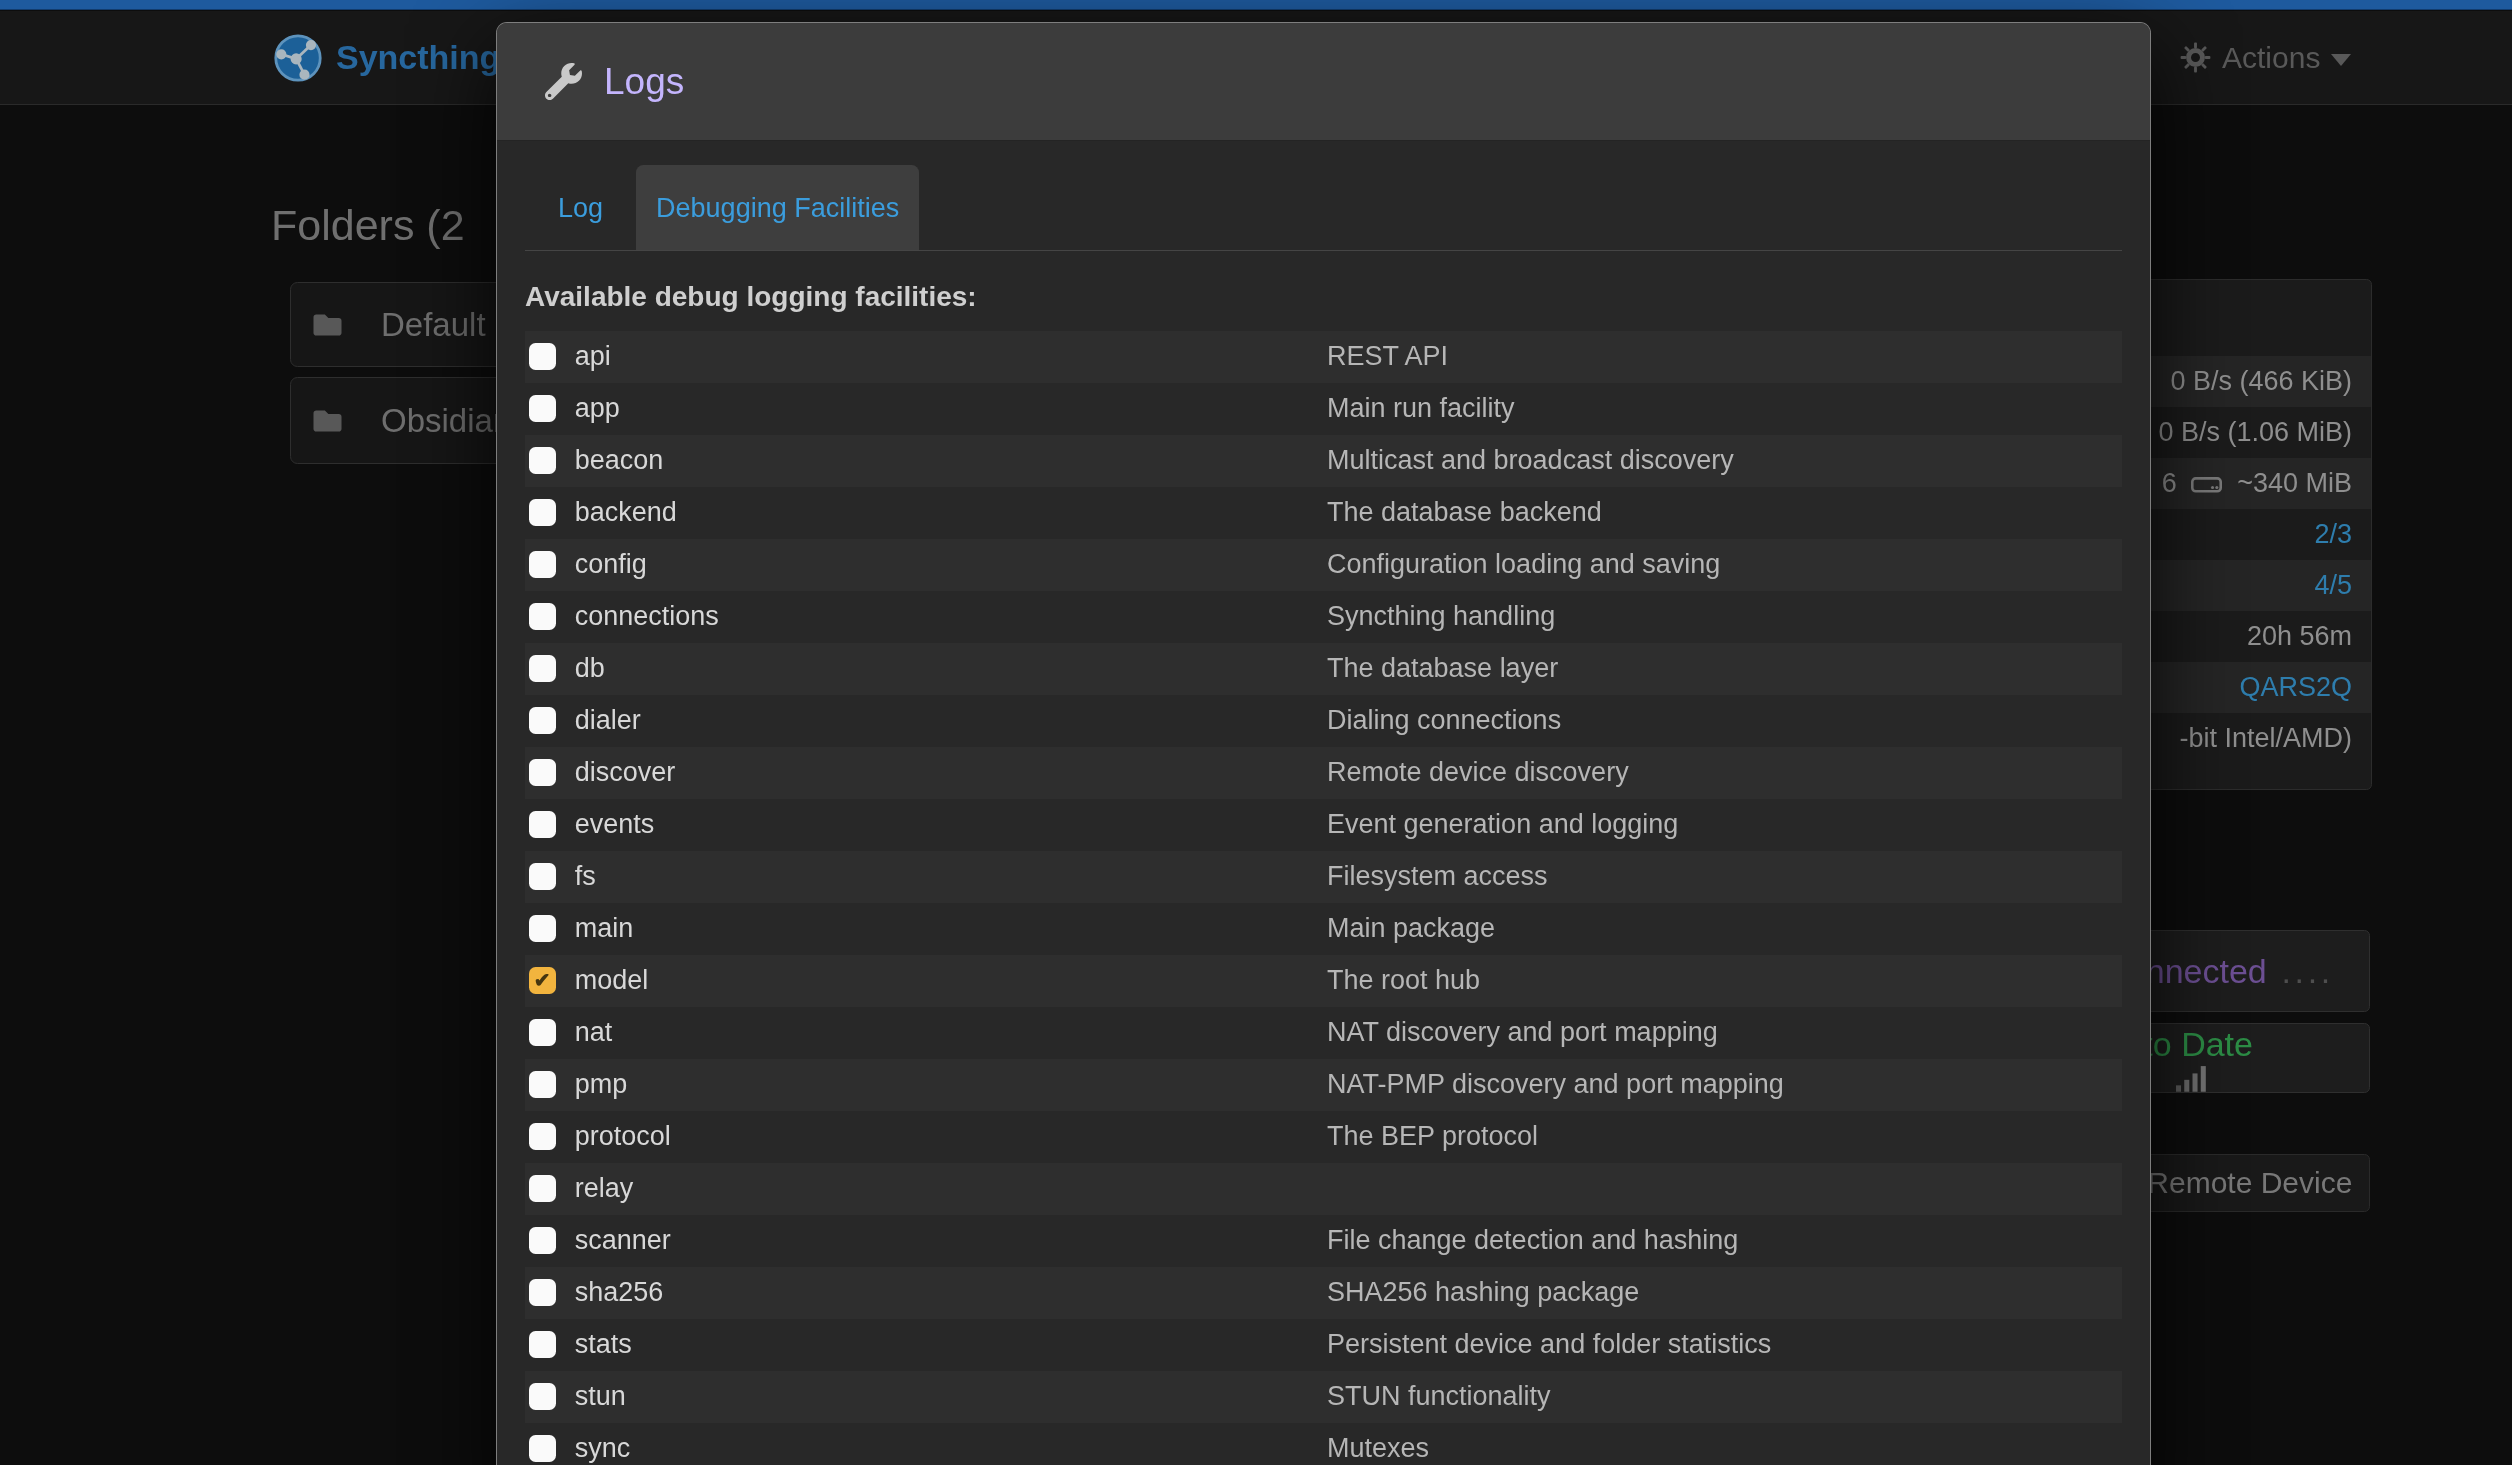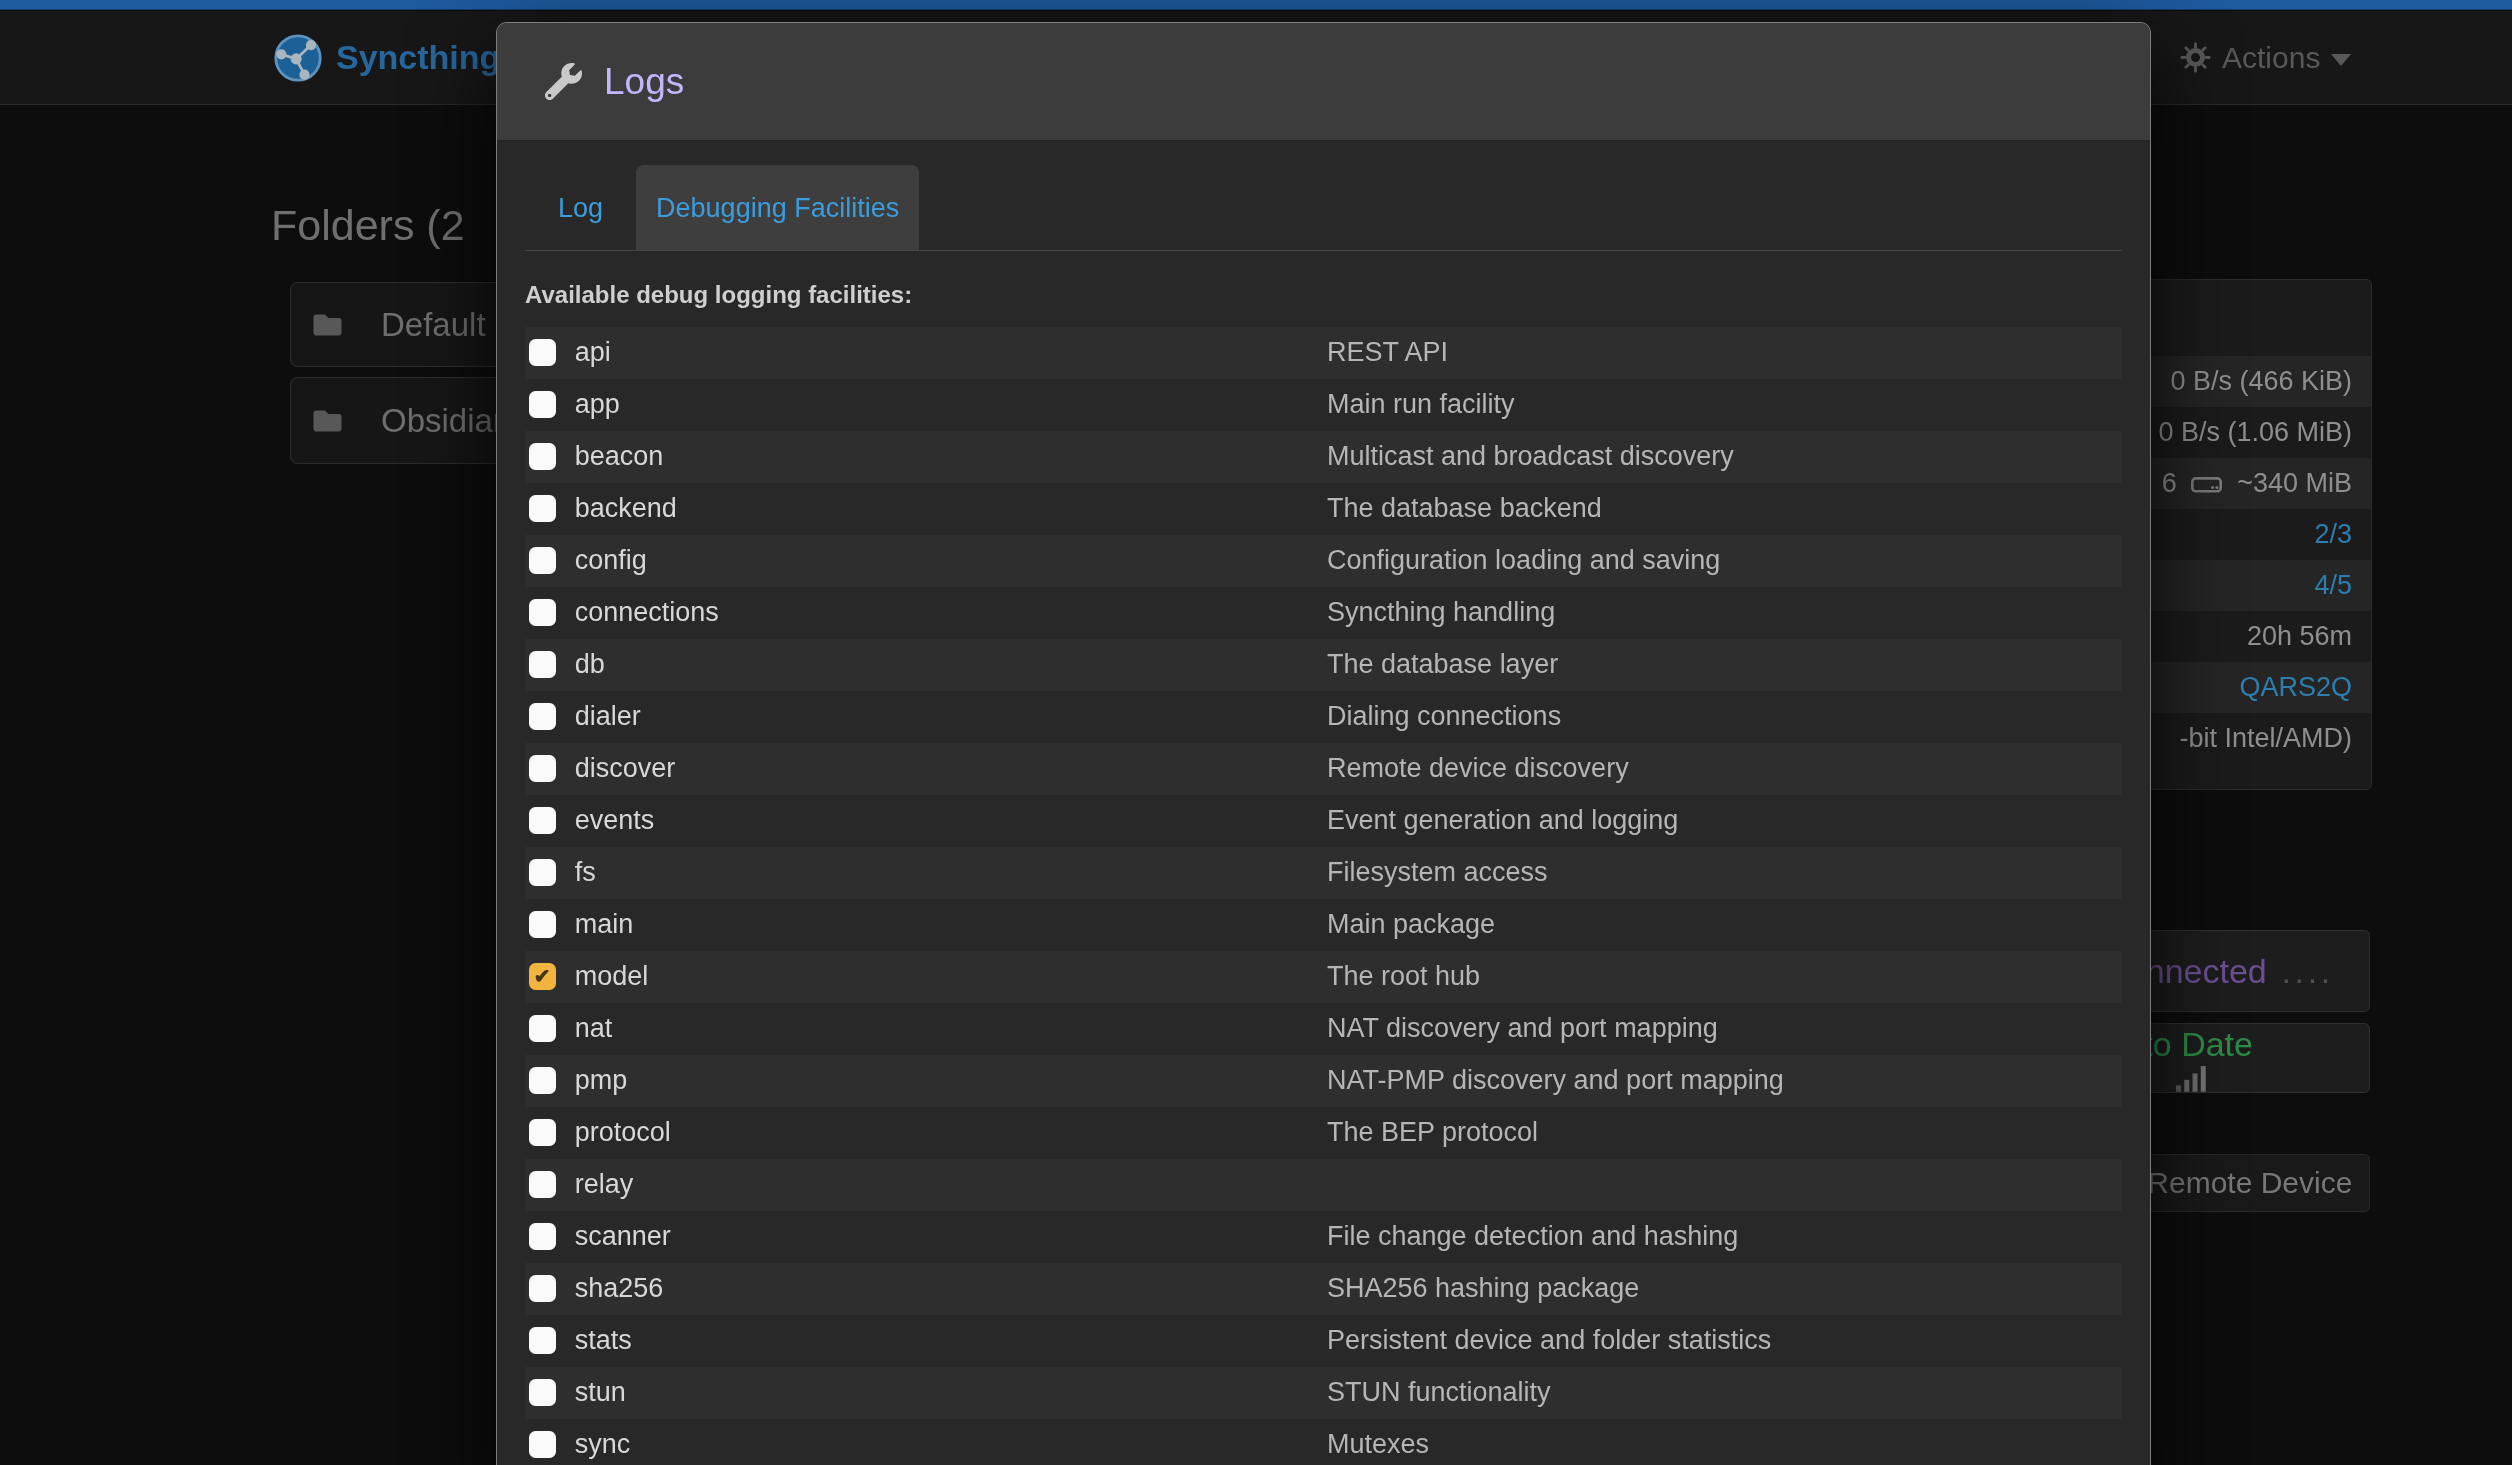--- a/index.html
+++ b/index.html
@@ -55,21 +55,21 @@
                 border-bottom:0.9px solid #242424;display:flex;align-items:center;
                 padding-left:48px;gap:22px;box-sizing:border-box;}
   .wrench-ico{color:#c9c9c9;display:flex;}
   .modal-title{font-size:37px;color:#c4b5fd;}
   .modal-body{padding:0 28px;}
   .tabbar{margin-top:24px;height:85px;border-bottom:0.9px solid #454545;
           display:flex;padding-left:13px;}
   .tab{font-size:27px;color:var(--tab-blue,#3b9ddd);line-height:87px;
        padding:0 20px;margin-right:13px;border-radius:7.4px 7.4px 0 0;cursor:default;}
   .tab.active{background:#3e3e3e;}
-  .facilities-heading{margin-top:30px;font-size:24px;font-weight:bold;color:#cfcfcf;}
+  .facilities-heading{margin-top:30px;font-size:28px;font-weight:bold;color:#cfcfcf;}
   .fac-table{margin-top:17.5px;}
   .fac-row{position:relative;height:52px;display:flex;align-items:center;padding-left:3.7px;}
   .fac-row:nth-child(odd){background:#2e2e2e;}
   .cb{width:27px;height:27px;border-radius:6.5px;background:#fafafa;flex:0 0 27px;
       display:flex;align-items:center;justify-content:center;
       font-size:20px;font-weight:bold;color:#453510;line-height:27px;}
   .cb.checked{background:var(--checkbox-checked,#f2b43e);}
   .fac-name{margin-left:19px;font-size:27px;color:#d8d8d8;}
   .fac-desc{position:absolute;left:802px;font-size:27px;color:#b6b6b6;}
 </style>

